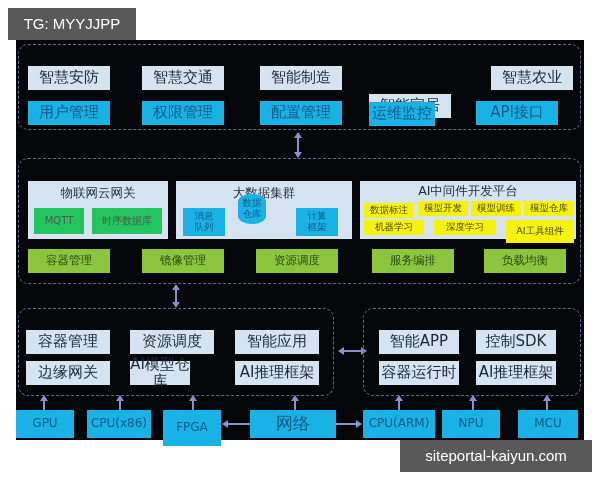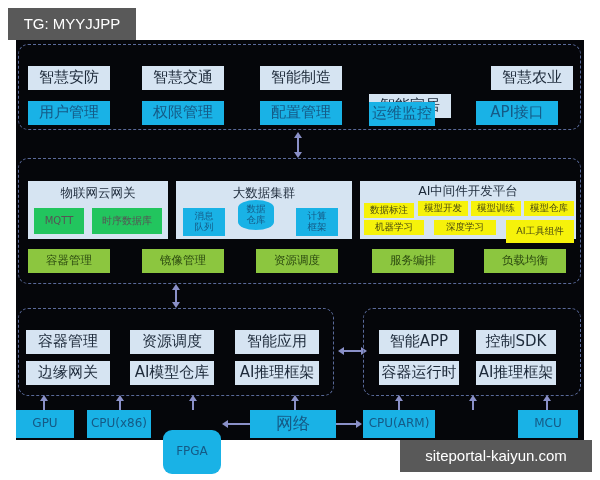--- a/index.html
+++ b/index.html
@@ -54,21 +54,21 @@
     <div class="panel-title">物联网云网关</div>
   </div>
   <div class="abs box gray" style="left:18px;top:168px;width:50px;height:26px;">MQTT</div>
   <div class="abs box gray" style="left:76px;top:168px;width:70px;height:26px;">时序数据库</div>
 
   <div class="abs panel" style="left:160px;top:141px;width:176px;height:58px;">
     <div class="panel-title">大数据集群</div>
   </div>
   <div class="abs box cyan" style="left:167px;top:168px;width:42px;height:28px;white-space:pre;font-size:9.5px;">消息
 队列</div>
-  <div class="abs box cyan cyl" style="left:222px;top:160px;width:36px;height:30px;white-space:pre;font-size:9.5px;">数据
+  <div class="abs box cyan cyl" style="left:222px;top:154px;width:28px;height:30px;white-space:pre;font-size:9.5px;">数据
 仓库</div>
   <div class="abs box cyan" style="left:280px;top:168px;width:42px;height:28px;white-space:pre;font-size:9.5px;">计算
 框架</div>
 
   <div class="abs panel" style="left:344px;top:141px;width:216px;height:58px;">
     <div class="panel-title" style="top:2px;">AI中间件开发平台</div>
   </div>
   <div class="abs box yellow" style="left:348px;top:163px;width:50px;height:15px;">数据标注</div>
   <div class="abs box yellow" style="left:402px;top:161px;width:50px;height:15px;">模型开发</div>
   <div class="abs box yellow" style="left:455px;top:161px;width:50px;height:15px;">模型训练</div>
@@ -85,21 +85,21 @@
 
   <div class="arrow-v" style="left:159px;top:248px;height:18px;"></div>
   <div class="tip-up" style="left:156px;top:244px;"></div>
   <div class="tip-down" style="left:156px;top:262px;"></div>
 
   <div class="abs group" style="left:2px;top:268px;width:316px;height:88px;"></div>
   <div class="abs box light" style="left:10px;top:290px;width:84px;height:24px;">容器管理</div>
   <div class="abs box light" style="left:114px;top:290px;width:84px;height:24px;">资源调度</div>
   <div class="abs box light" style="left:219px;top:290px;width:84px;height:24px;">智能应用</div>
   <div class="abs box light" style="left:10px;top:321px;width:84px;height:24px;">边缘网关</div>
-  <div class="abs box light" style="left:114px;top:321px;width:84px;height:24px;">AI模型仓库</div>
+  <div class="abs box light" style="left:114px;top:321px;width:60px;height:24px;">AI模型仓库</div>
   <div class="abs box light" style="left:219px;top:321px;width:84px;height:24px;">AI推理框架</div>
 
   <div class="arrow-h" style="left:327px;top:310px;width:20px;"></div>
   <div class="tip-left" style="left:322px;top:307px;"></div>
   <div class="tip-right" style="left:345px;top:307px;"></div>
 
   <div class="abs group" style="left:347px;top:268px;width:218px;height:88px;"></div>
   <div class="abs box light" style="left:363px;top:290px;width:80px;height:24px;">智能APP</div>
   <div class="abs box light" style="left:460px;top:290px;width:80px;height:24px;">控制SDK</div>
   <div class="abs box light" style="left:363px;top:321px;width:80px;height:24px;">容器运行时</div>
@@ -115,23 +115,24 @@
   <div class="tip-up" style="left:275px;top:355px;"></div>
   <div class="arrow-v" style="left:382px;top:358px;height:12px;"></div>
   <div class="tip-up" style="left:379px;top:355px;"></div>
   <div class="arrow-v" style="left:456px;top:358px;height:12px;"></div>
   <div class="tip-up" style="left:453px;top:355px;"></div>
   <div class="arrow-v" style="left:530px;top:358px;height:12px;"></div>
   <div class="tip-up" style="left:527px;top:355px;"></div>
 
   <div class="abs box cyan" style="left:0px;top:370px;width:58px;height:28px;font-size:12px;">GPU</div>
   <div class="abs box cyan" style="left:71px;top:370px;width:64px;height:28px;font-size:12px;">CPU(x86)</div>
-  <div class="abs box cyan" style="left:147px;top:390px;width:58px;height:44px;font-size:12px;border-radius:9px;">FPGA</div>
+  <div class="abs box cyan" style="left:147px;top:370px;width:58px;height:36px;font-size:12px;">FPGA</div>
   <div class="abs box cyan" style="left:234px;top:370px;width:86px;height:28px;font-size:17px;">网络</div>
   <div class="abs box cyan" style="left:347px;top:370px;width:72px;height:28px;font-size:12px;">CPU(ARM)</div>
+  <div class="abs box cyan" style="left:426px;top:370px;width:58px;height:28px;font-size:12px;">NPU</div>
   <div class="abs box cyan" style="left:502px;top:370px;width:60px;height:28px;font-size:12px;">MCU</div>
 
   <div class="arrow-h" style="left:212px;top:383px;width:22px;"></div>
   <div class="tip-left" style="left:206px;top:380px;"></div>
   <div class="arrow-h" style="left:320px;top:383px;width:21px;"></div>
   <div class="tip-right" style="left:340px;top:380px;"></div>
 </div>
 
 <div class="tag" style="left:8px;top:8px;width:128px;height:32px;line-height:32px;font-size:15px;text-align:center;">TG: MYYJJPP</div>
 <div class="tag" style="left:400px;top:440px;width:192px;height:32px;line-height:32px;font-size:15px;text-align:center;">siteportal-kaiyun.com</div>

